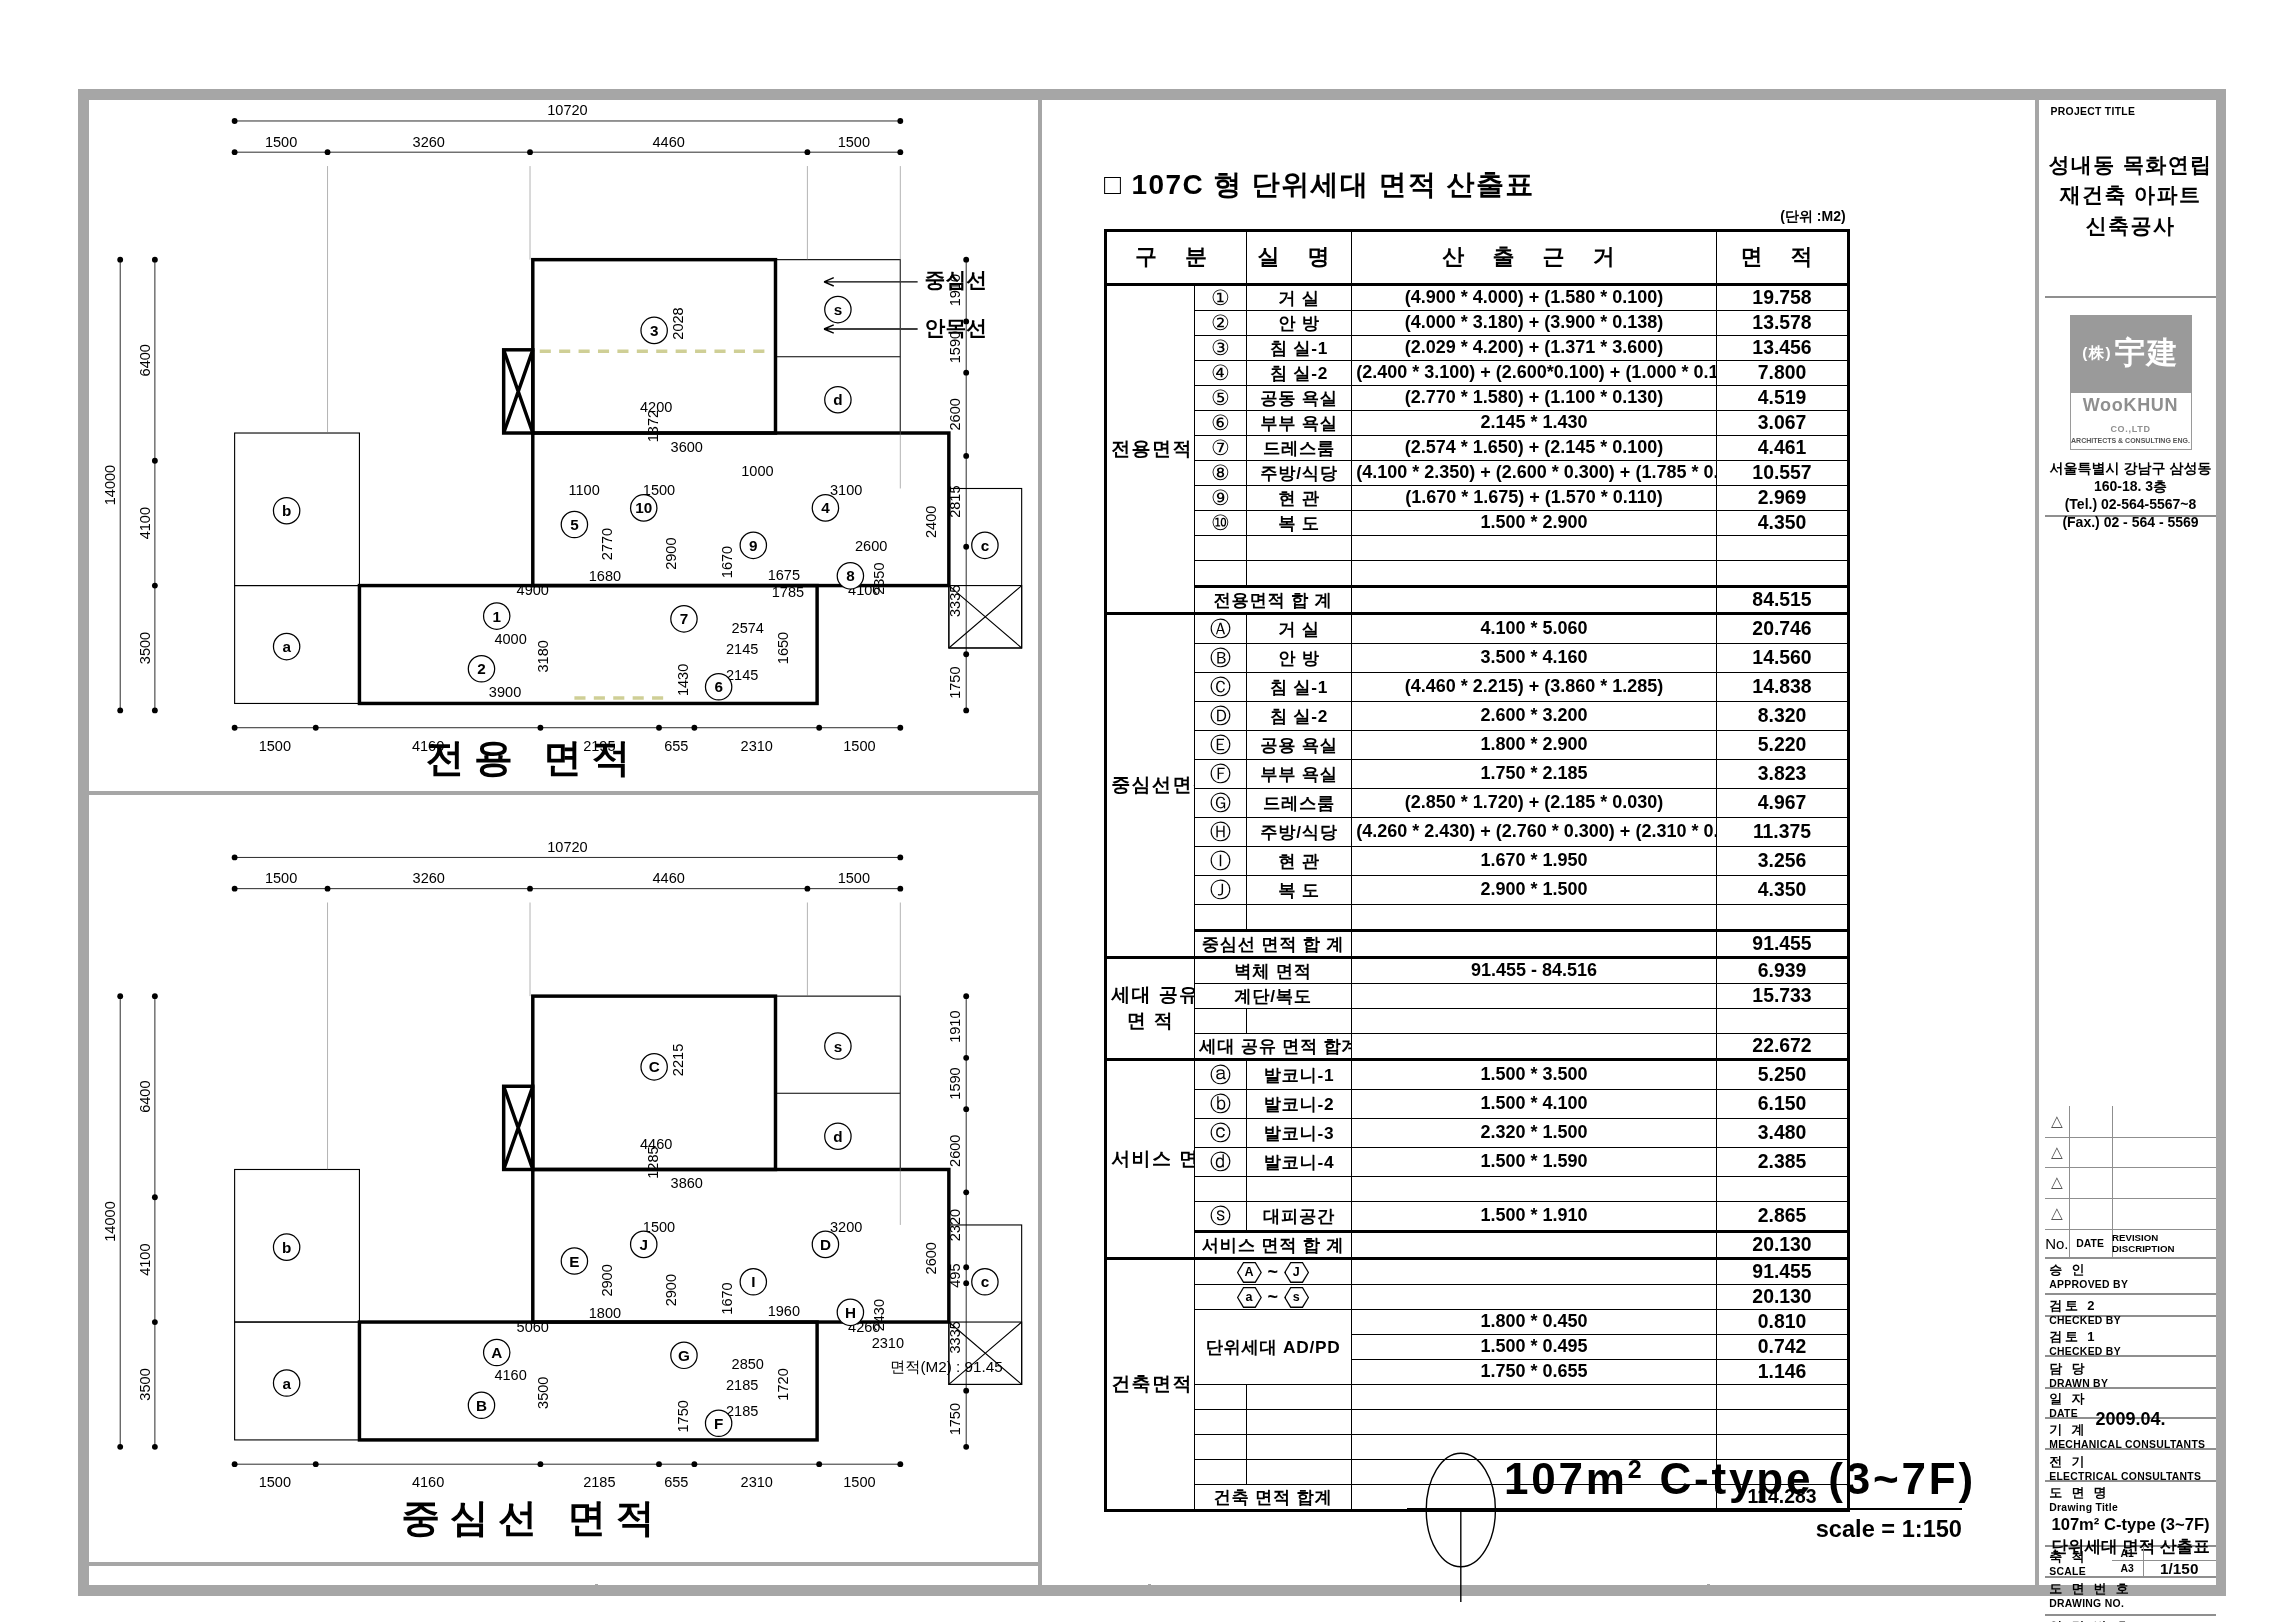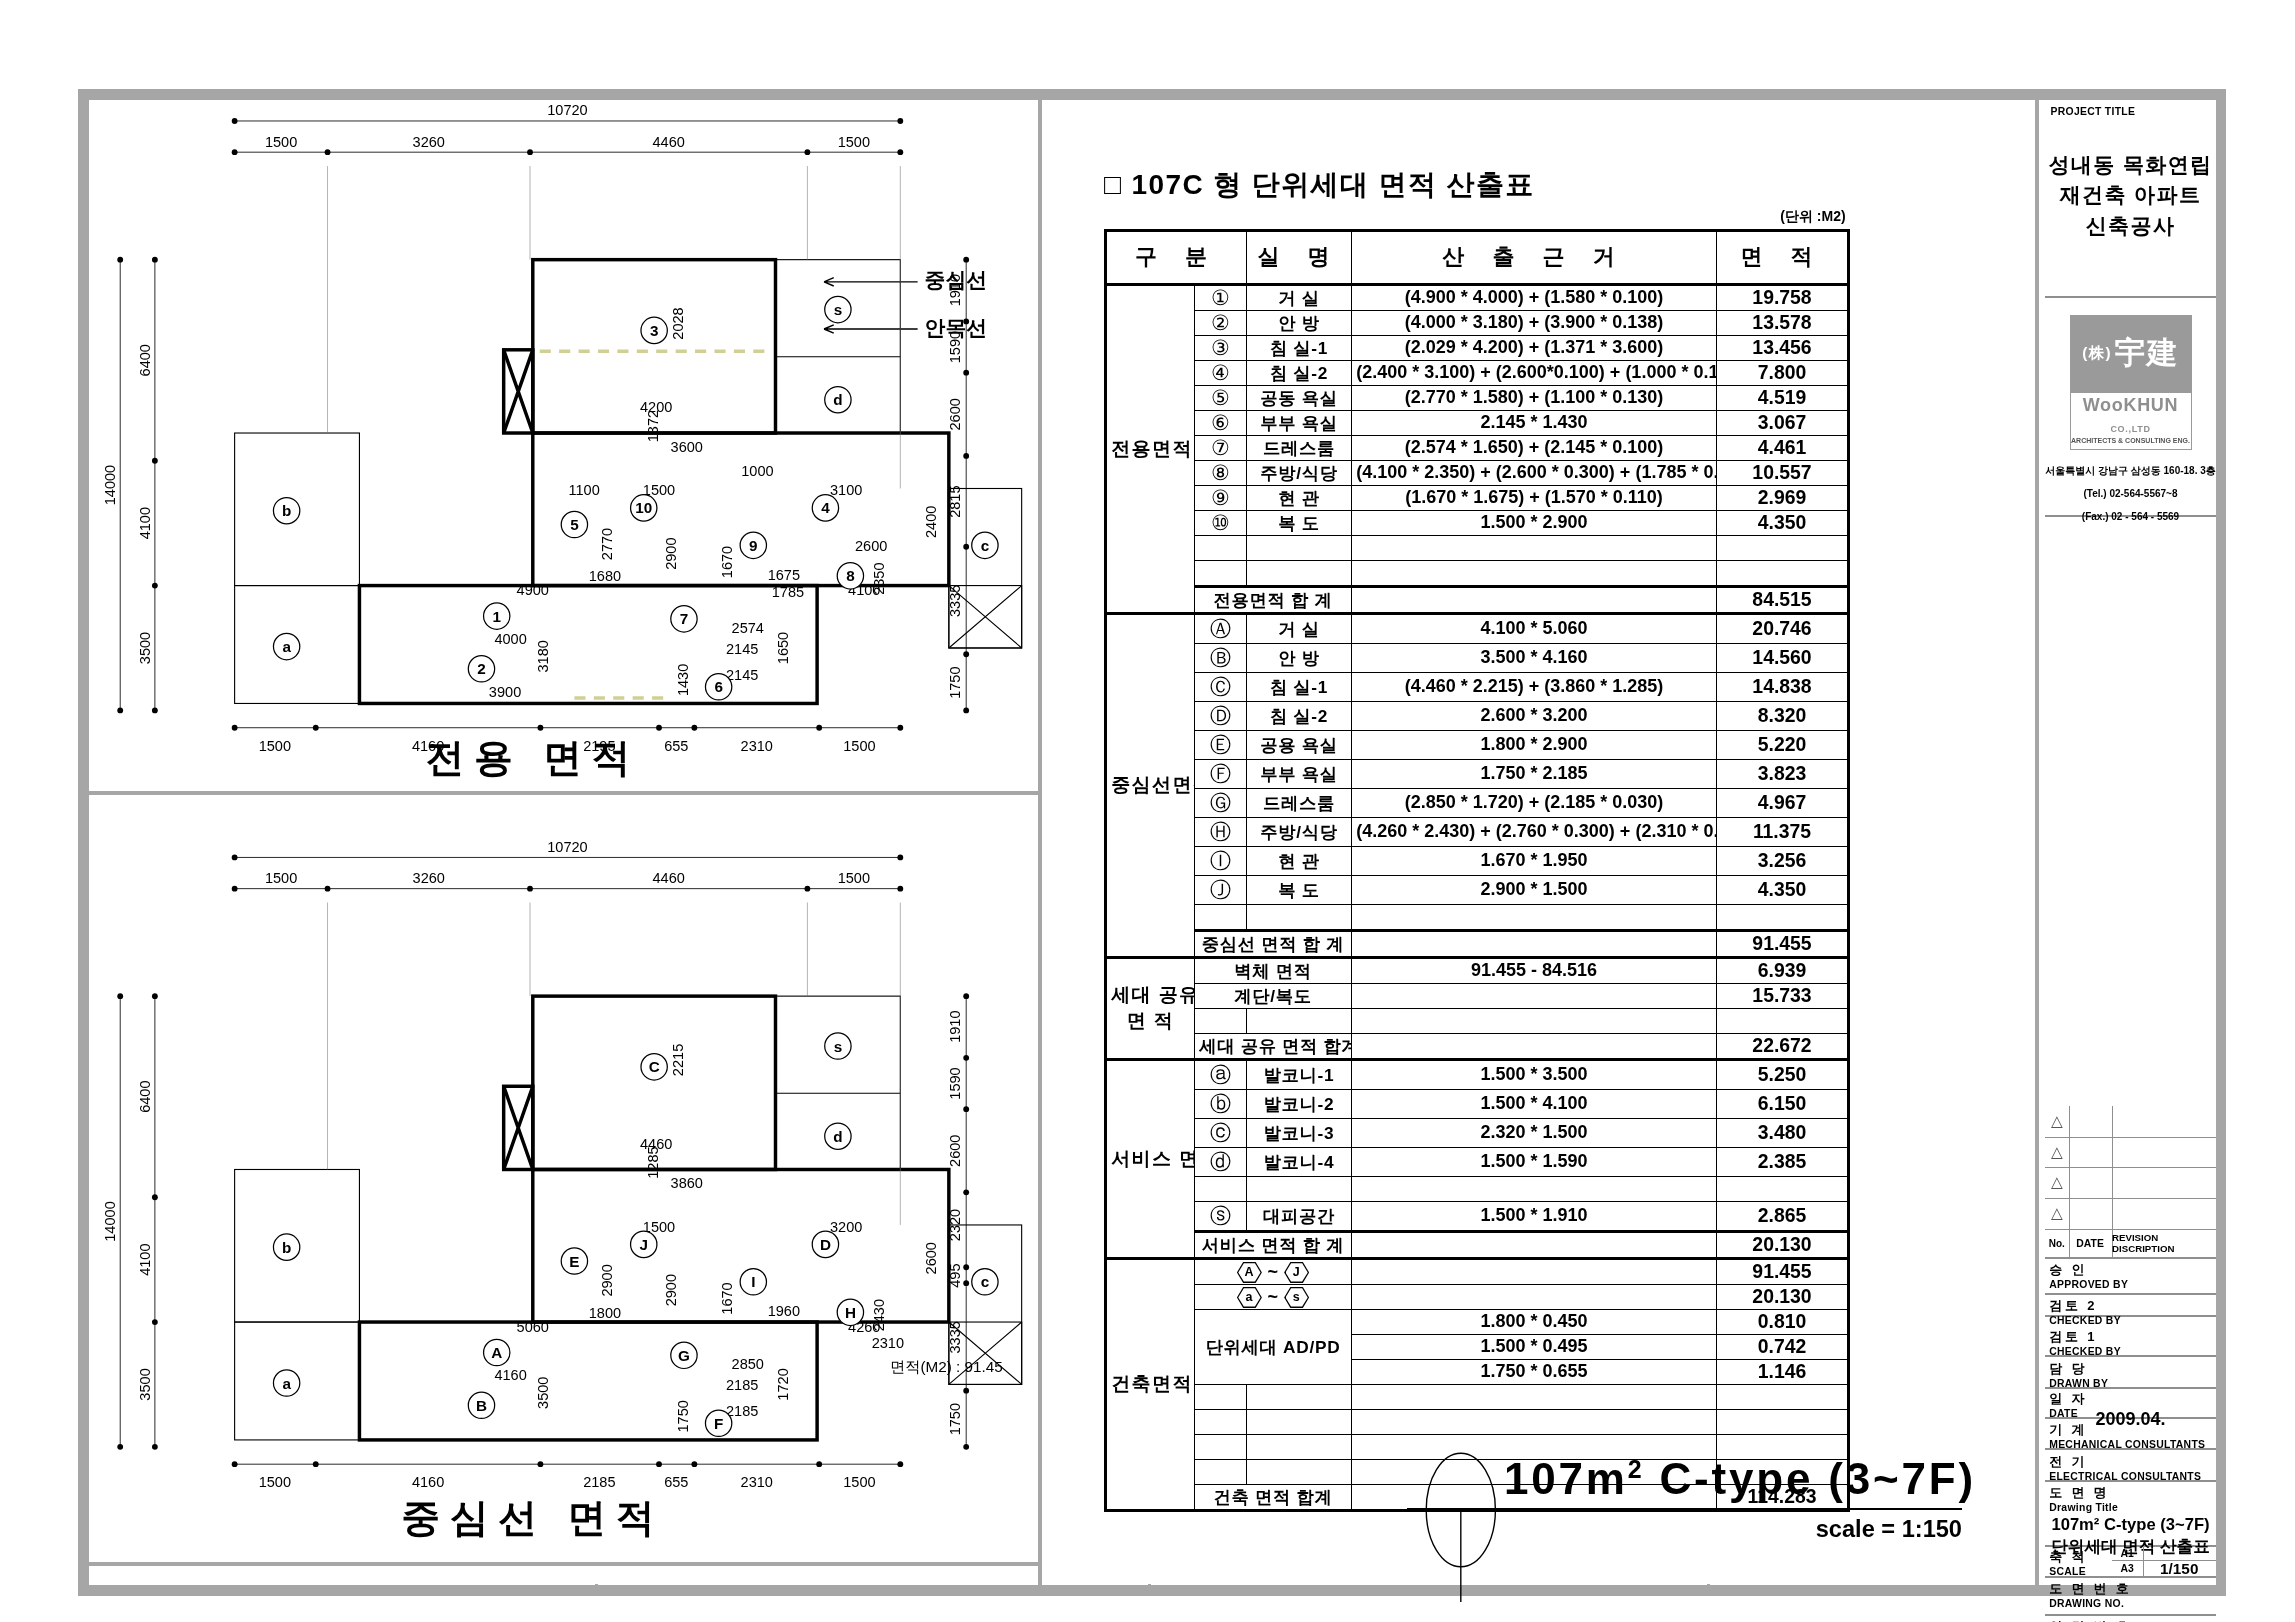--- a/index.html
+++ b/index.html
@@ -50,21 +50,21 @@
   .lab-kr{font-size:13px;font-weight:bold;letter-spacing:2.8px;}
   .proj-lines{margin-top:33px;text-align:center;font-size:21px;font-weight:bold;line-height:30.5px;letter-spacing:1.4px;}
   .logo-box{margin:16.6px auto 0 auto;width:122px;}
   .logo-gray{background:#9a9a9a;color:#fff;height:78px;display:flex;align-items:center;justify-content:center;
              font-size:30.5px;font-weight:bold;letter-spacing:1.4px;}
   .logo-gray .kabu{font-size:15.3px;margin-right:2.8px;}
   .logo-white{border:1.4px solid #9a9a9a;border-top:none;text-align:center;padding:2.8px 0 4.2px 0;}
   .logo-name{color:#8f8f8f;font-size:18px;font-weight:bold;letter-spacing:0.7px;}
   .logo-name span{font-size:9px;}
   .logo-sub{color:#555;font-size:7px;font-weight:bold;}
-  .addr{margin-top:9.7px;text-align:center;font-size:10px;font-weight:bold;line-height:23px;}
+  .addr{margin-top:9.7px;text-align:center;font-size:14px;font-weight:bold;line-height:18px;}
   .rev-row{position:absolute;left:0;width:171px;height:30.5px;border-bottom:1.4px solid #8f8f8f;}
   .rev-c1{position:absolute;left:0;top:0;width:23.6px;height:100%;border-right:1.4px solid #8f8f8f;
           display:flex;align-items:center;justify-content:center;color:#555;font-size:15.3px;}
   .rev-c2{position:absolute;left:23.6px;top:0;width:43px;height:100%;border-right:1.4px solid #8f8f8f;
           display:flex;align-items:center;justify-content:center;font-size:10.4px;font-weight:bold;}
   .rev-c3{position:absolute;left:67px;top:0;right:0;height:100%;
           display:flex;align-items:center;justify-content:center;font-size:9.7px;font-weight:bold;}
   .fld .lab-kr{display:block;padding:2.1px 4.2px 0 4.2px;}
   .fld .lab-en{display:block;padding:0 4.2px;}
   .fld-val{text-align:center;font-size:18px;font-weight:bold;}
@@ -740,21 +740,21 @@
         <div class="rev-c1">△</div>
         <div class="rev-c2"></div>
         <div class="rev-c3"></div>
       </div>
       <div class="rev-row" style="top: 92px;">
         <div class="rev-c1">△</div>
         <div class="rev-c2"></div>
         <div class="rev-c3"></div>
       </div>
       <div class="rev-row" style="top: 122px; border-bottom: none;">
-        <div class="rev-c1" style="font-size: 10px; font-weight: bold; color: rgb(0, 0, 0);">No.</div>
+        <div class="rev-c1" style="font-size: 15px; font-weight: normal; color: rgb(0, 0, 0);">No.</div>
         <div class="rev-c2">DATE</div>
         <div class="rev-c3">REVISION DISCRIPTION</div>
       </div>
     </div>
   <div id="tb-fields">
       <div class="cell fld" style="top: 1159px; height: 36px;">
         <span class="lab-kr">승 인</span>
         <span class="lab-en">APPROVED BY</span>
       </div>
       <div class="cell fld" style="top: 1195px; height: 22px;">

